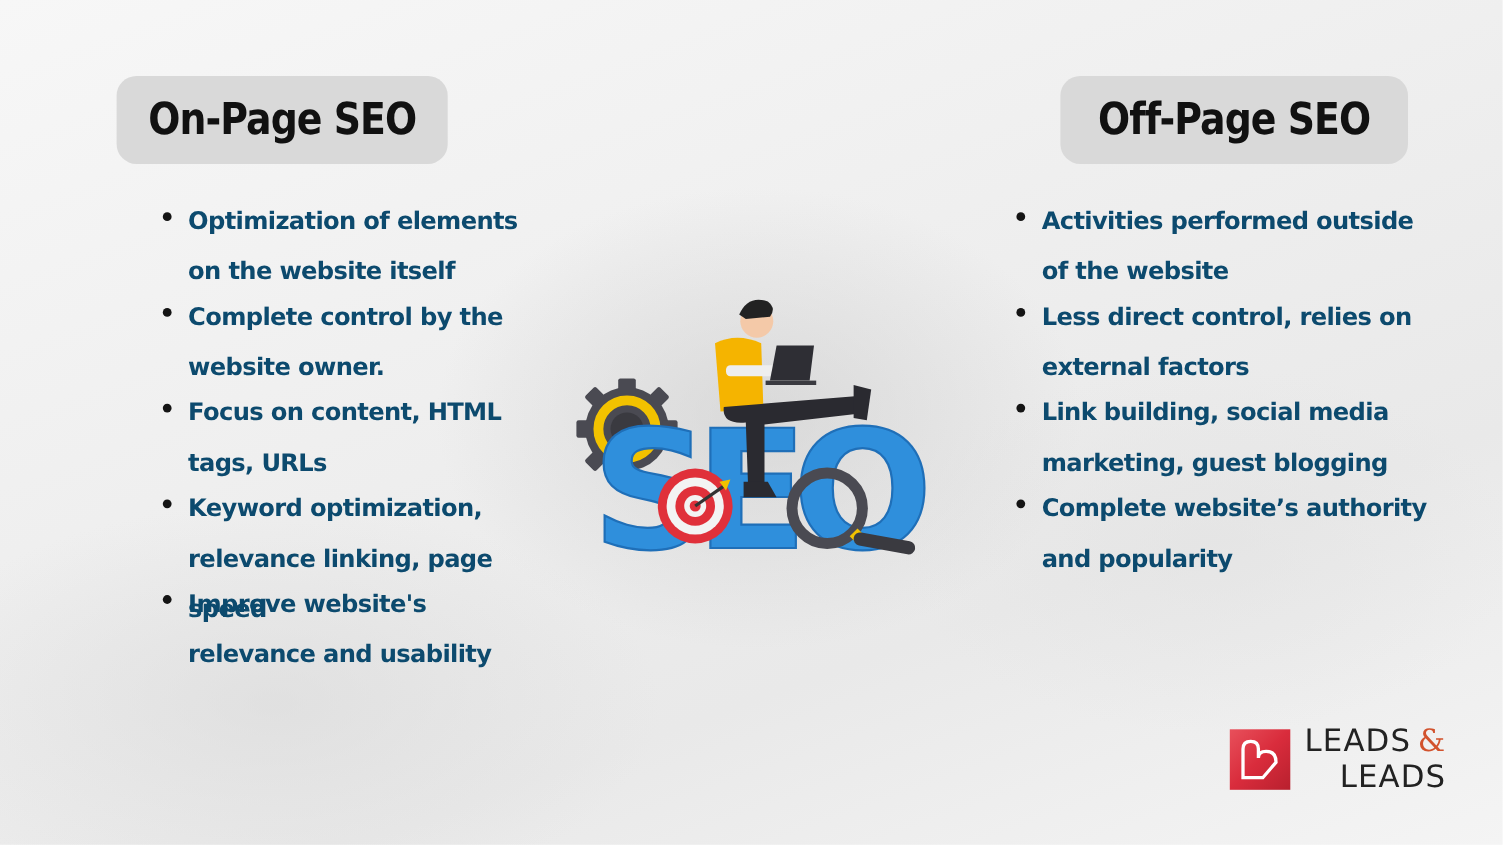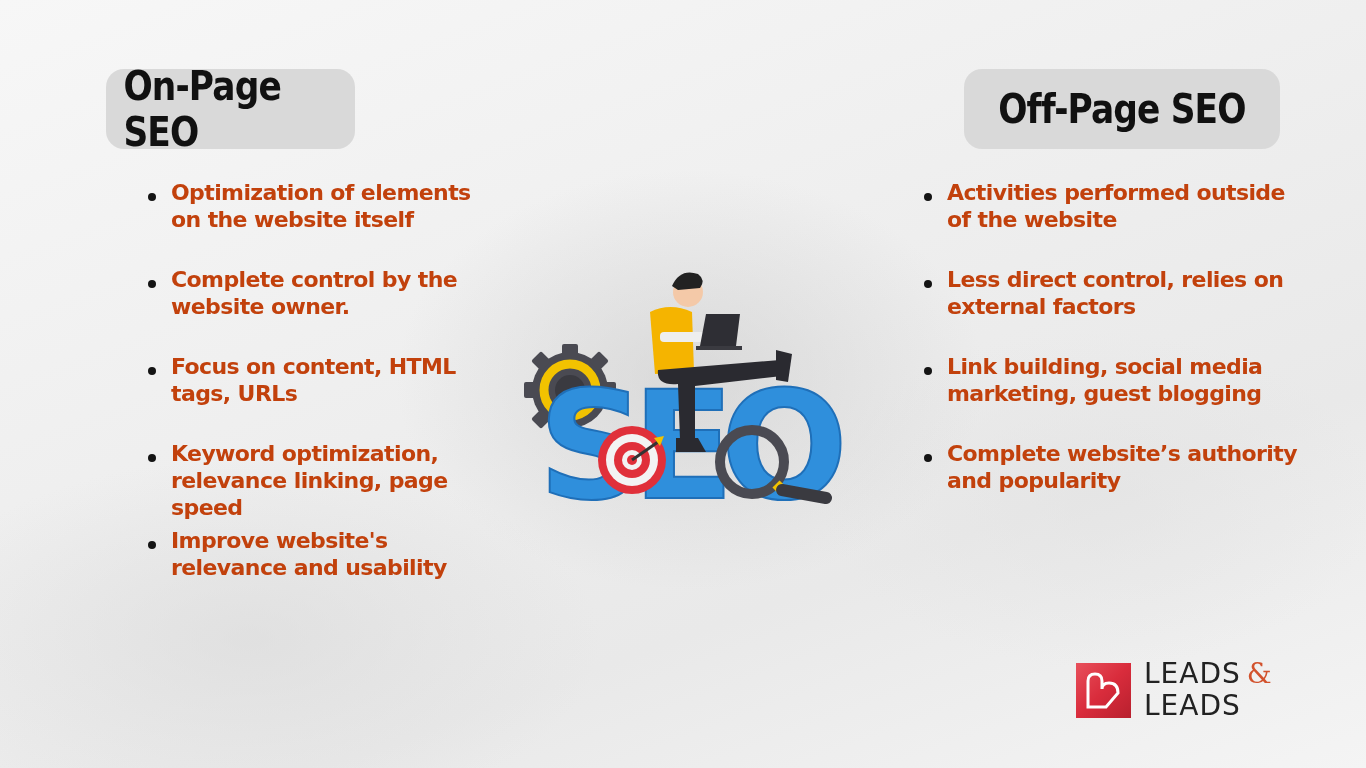--- a/index.html
+++ b/index.html
@@ -13,40 +13,40 @@
       linear-gradient(160deg, #f7f7f7 0%, #eeeeee 45%, #e9e9e9 70%, #f4f4f4 100%);
   }
   .pill {
     position:absolute; background:#d9d9d9; border-radius:18px;
     height:80px; display:flex; align-items:center; justify-content:center;
     font-family:"DejaVu Sans", sans-serif; font-weight:bold;
     font-size:40px; color:#111; letter-spacing:-1px;
     transform-origin:center;
   }
   .pill span { display:inline-block; transform:scaleX(0.86); }
-  #pill-left { left:106px; top:69px; width:249px; }
+  #pill-left { left:106px; top:69px; width:301px; }
   #pill-right { left:964px; top:69px; width:316px;justify-content:center; }
 
   ul.bullets {
     position:absolute; margin:0; padding:0; list-style:none;
     font-family:"DejaVu Sans", sans-serif; font-weight:bold;
-    font-size:22px; line-height:27px; color:#c2410c;
+    font-size:22px; line-height:46px; color:#0c4a6e;
   }
   ul.bullets li { position:relative; padding-left:25px; margin:0; height:87px; }
   ul.bullets li .dot {
     position:absolute; left:2px; top:14px; width:8px; height:8px;
     border-radius:50%; background:#141414;
   }
   ul.bullets li .txt { display:block; letter-spacing:-0.6px; }
   #list-left { left:146px; top:179px; width:360px; }
   #list-right { left:922px; top:179px; width:380px; }
 
   #illustration { position:absolute; left:520px; top:262px; width:330px; height:250px; }
 
-  #logo { position:absolute; left:1076px; top:662px; width:200px; height:60px; }
+  #logo { position:absolute; left:1118px; top:662px; width:200px; height:60px;text-align:right; }
   #logo-mark {
     position:absolute; left:0; top:1px; width:55px; height:55px;
     background:linear-gradient(135deg,#e8505b 0%,#d92c3c 50%,#b8202e 100%);
   }
   #logo-text {
     position:absolute; left:68px; top:-4px; font-family:"DejaVu Sans", sans-serif;
     font-size:28px; line-height:32px; color:#222; letter-spacing:1px;
   }
   #logo-text .amp { color:#d2522d; font-family:"DejaVu Serif", serif; margin-left:6px; }
 </style>

